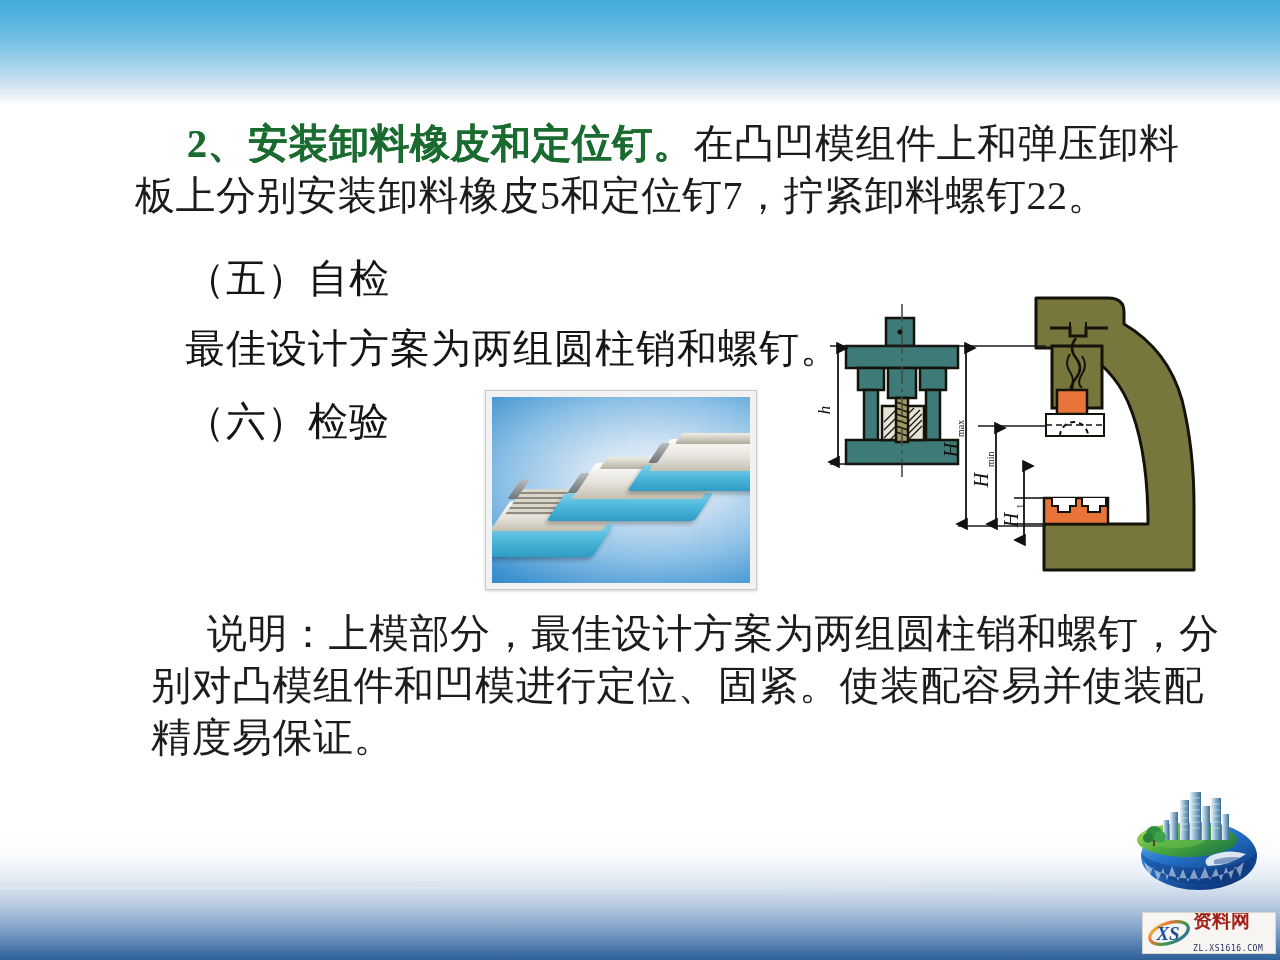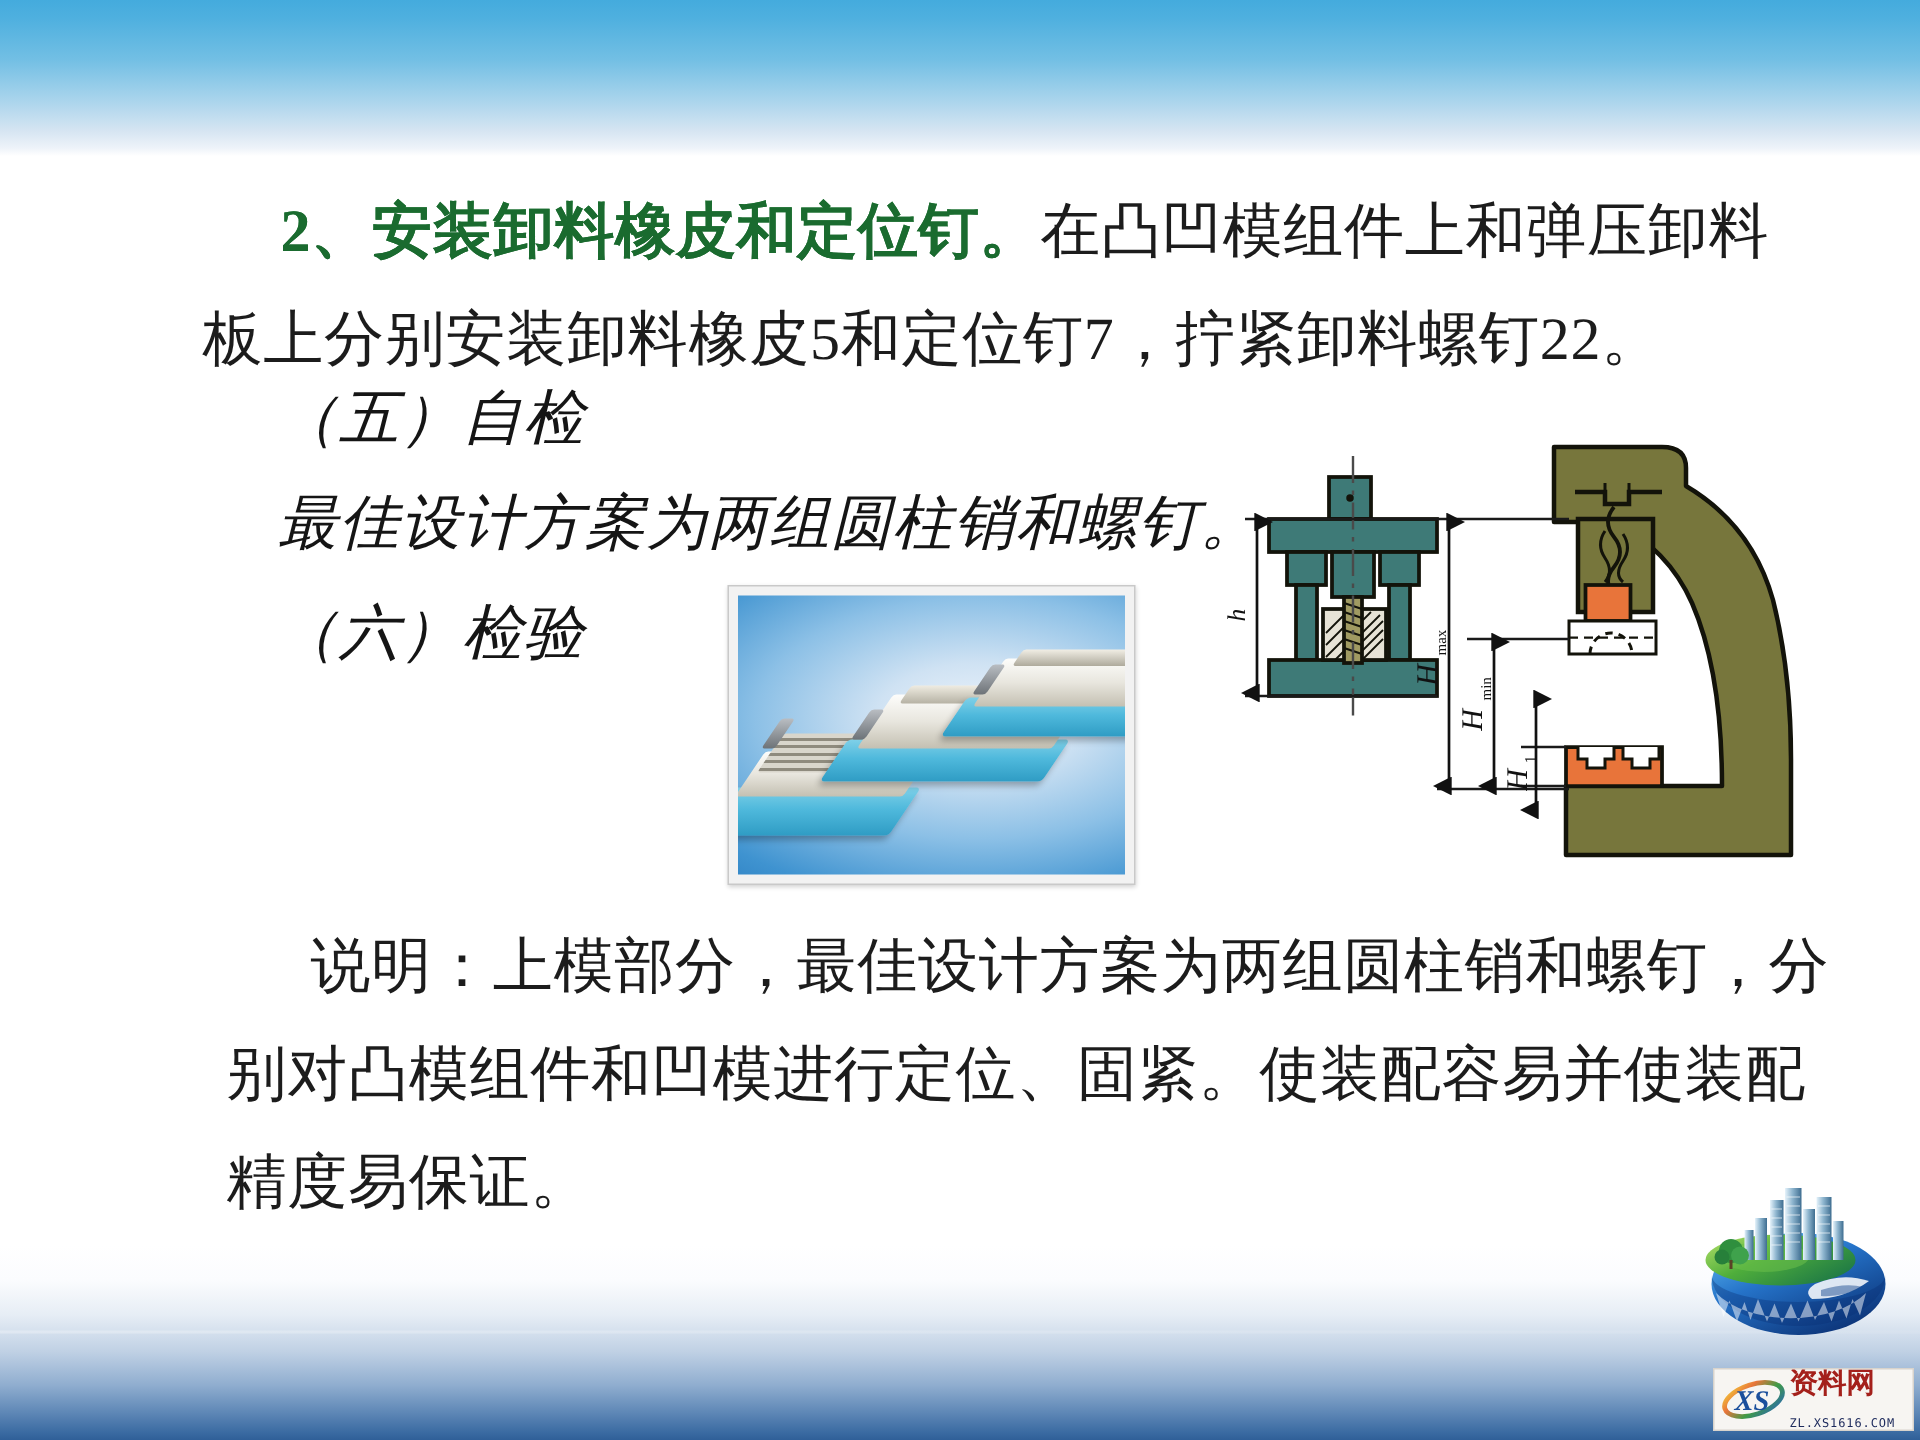--- a/index.html
+++ b/index.html
@@ -57,21 +57,21 @@
   
   .content {
     position: absolute;
     left: 0; top: 0;
     width: 1280px; height: 960px;
   }
   .para {
     position: absolute;
     color: #1c1c1c;
     font-size: 40px;
-    line-height: 72px;
+    line-height: 52px;
     letter-spacing: 0.5px;
     white-space: pre-wrap;
   }
   .para-lead {
     left: 135px;
     top: 118px;
     width: 1075px;
     text-indent: 52px;
   }
   .green {
@@ -81,21 +81,20 @@
     -webkit-background-clip: text;
     background-clip: text;
   }
   .heading {
     position: absolute;
     left: 185px;
     color: #151515;
     font-size: 40px;
     line-height: 48px;
     letter-spacing: 1px;
-    font-style: italic;
   }
   .h-five   { top: 255px; }
   .h-desc   { top: 325px; left: 185px; }
   .h-six    { top: 398px; text-align: right; }
   .h-seven  { top: 468px; }
 
   .para-note {
     left: 135px;
     top: 608px;
     width: 1075px;
@@ -191,21 +190,21 @@
     width: 44px; height: 34px;
     flex: 0 0 44px;
     position: relative;
   }
   .wm-text {
     flex: 1;
     padding-left: 2px;
     line-height: 1;
   }
   .wm-cn {
-    font-family: Liberation Sans, sans-serif;
+    font-family: Liberation Mono, monospace;
     font-weight: 700;
     font-size: 19px;
     color: #a4201b;
     letter-spacing: 0px;
     display: block;
   }
   .wm-url {
     font-family: "DejaVu Sans Mono", monospace;
     font-size: 8px;
     color: #1d2a5c;

